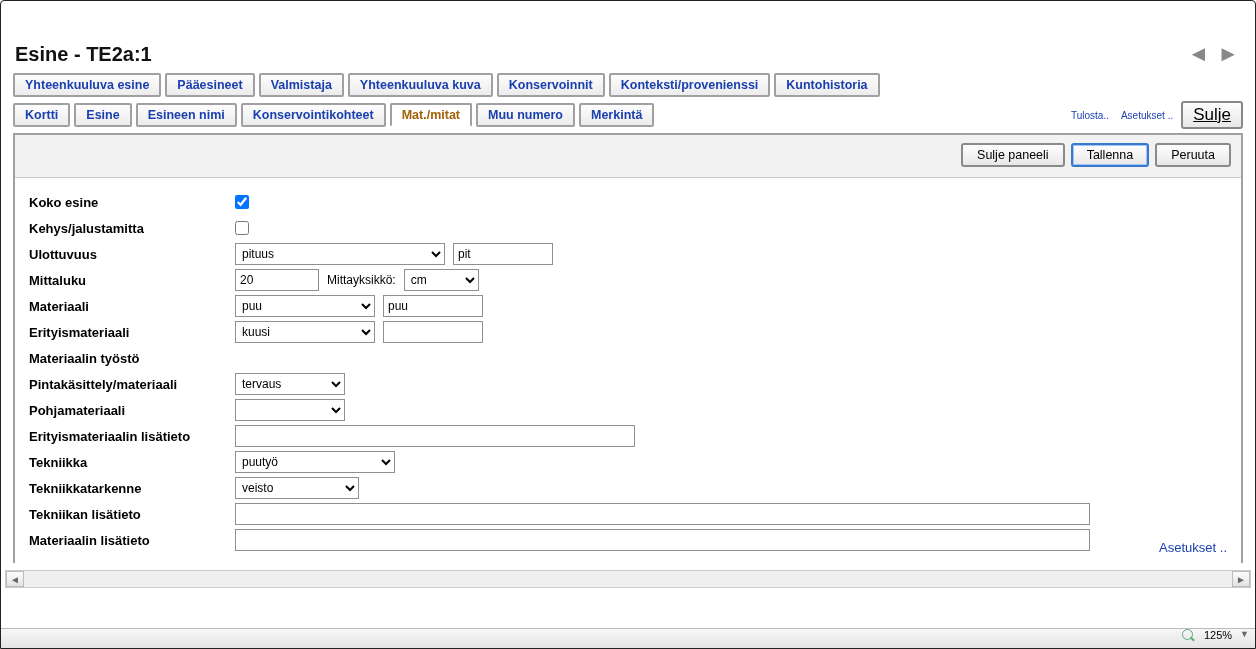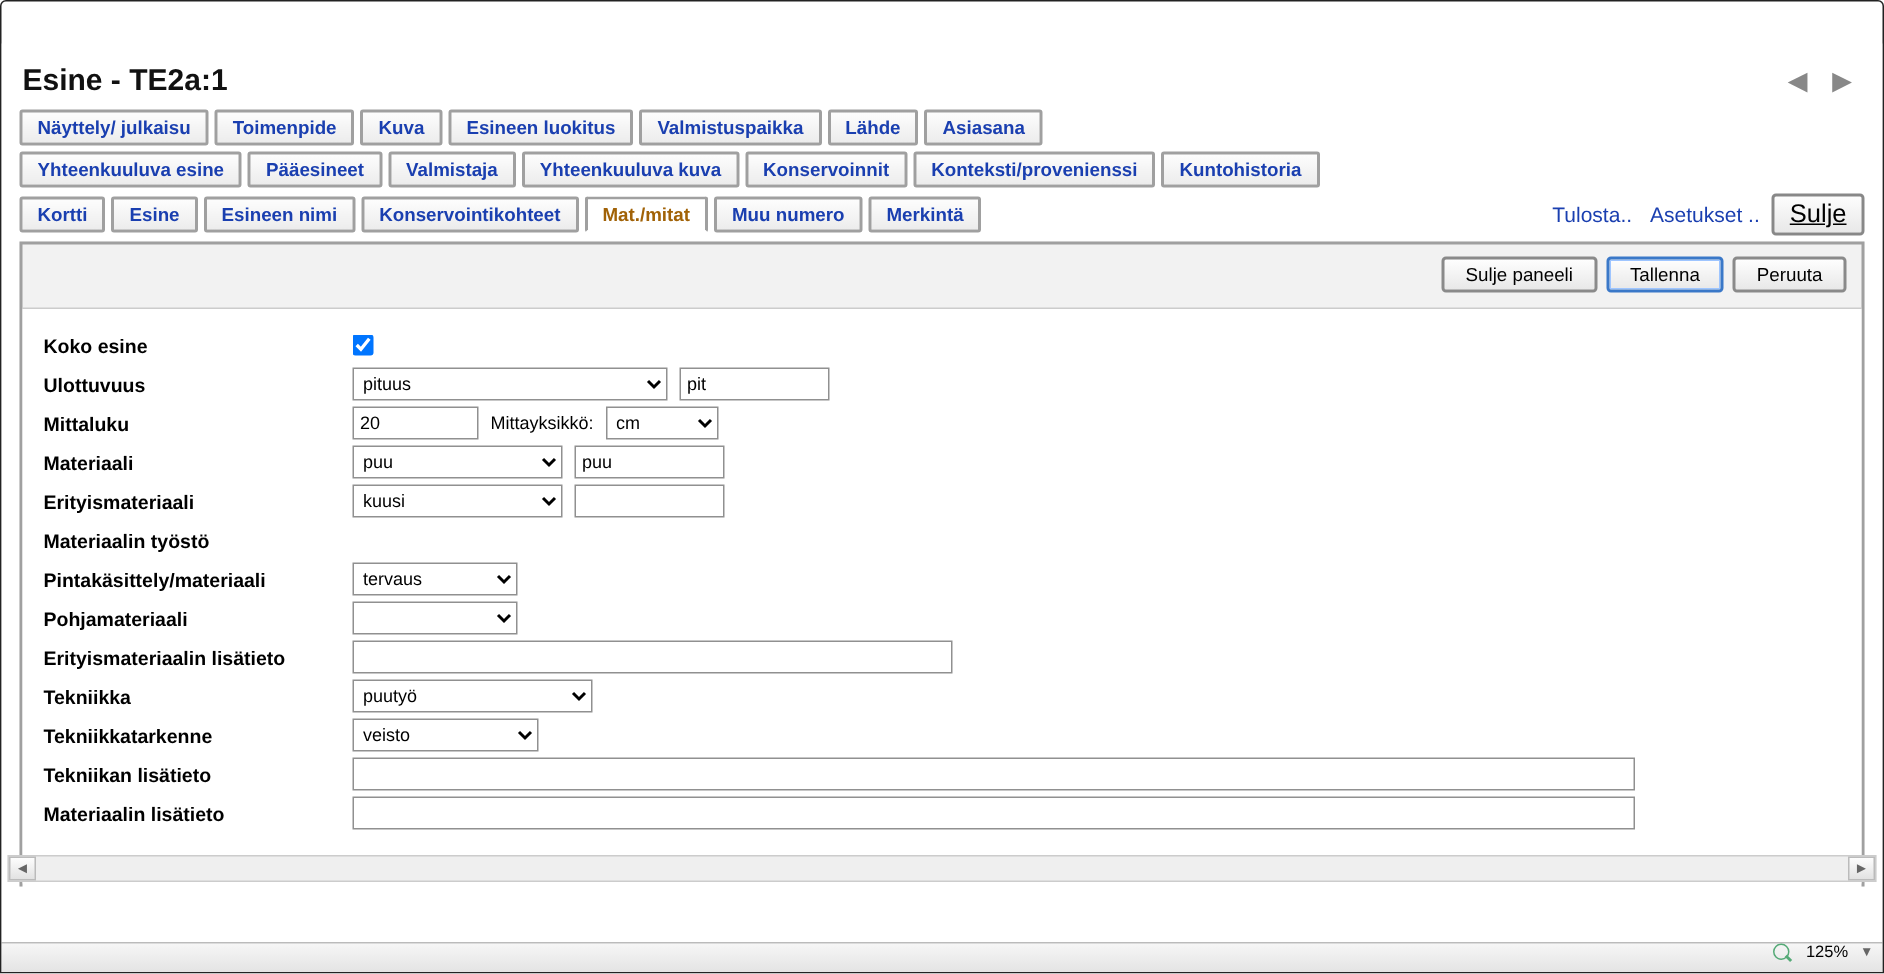--- a/index.html
+++ b/index.html
@@ -85,21 +85,21 @@
     padding: 3px 10px;
     cursor: pointer;
     border-radius:2px;
   }
   .tab.active {
     background:#fff;
     color:#a16207;
     border-bottom-color:#fff;
   }
   .tabrow .spacer { flex:1; }
-  .link { color:#1a3fb0; font-size:14px; cursor:pointer; padding:0 4px;}
+  .link { color:#1a3fb0; font-size:10px; cursor:pointer; padding:0 4px;}
   .btn-sm {
     border:2px solid #888; border-radius:3px;
     background:linear-gradient(#fdfdfd,#e8e8e8);
     padding:2px 10px; font-size:17px; cursor:pointer;text-decoration:underline;
   }
 
   
   .panel-wrap {
     margin: 4px 12px 0 12px;
     border: 2px solid #a0a0a0;
@@ -212,29 +212,20 @@
 
   <div class="client">
 
     <div class="page-header">
       <h1>Esine  - TE2a:1</h1>
       <span class="navarrow">◄</span>
       <span class="navarrow">►</span>
     </div>
 
     <div class="tabrows">
-      <div class="tabrow">
-        <div class="tab">Näyttely/ julkaisu</div>
-        <div class="tab">Toimenpide</div>
-        <div class="tab">Kuva</div>
-        <div class="tab">Esineen luokitus</div>
-        <div class="tab">Valmistuspaikka</div>
-        <div class="tab">Lähde</div>
-        <div class="tab">Asiasana</div>
-      </div>
       <div class="tabrow">
         <div class="tab">Yhteenkuuluva esine</div>
         <div class="tab">Pääesineet</div>
         <div class="tab">Valmistaja</div>
         <div class="tab">Yhteenkuuluva kuva</div>
         <div class="tab">Konservoinnit</div>
         <div class="tab">Konteksti/provenienssi</div>
         <div class="tab">Kuntohistoria</div>
       </div>
       <div class="tabrow">
@@ -261,20 +252,26 @@
 
       <div class="form">
 
         <div class="frow">
           <div class="flabel">Koko esine</div>
           <div class="fctrl">
               <input type="checkbox" checked="" style="">
             </div>
         </div>
 
+        <div class="frow">
+          <div class="flabel">Kehys/jalustamitta</div>
+          <div class="fctrl">
+              <input type="checkbox" style="">
+            </div>
+        </div>
 
         <div class="frow">
           <div class="flabel">Ulottuvuus</div>
           <div class="fctrl">
             <select class="sel-xl">
               <option>pituus</option>
             </select>
             <input type="text" class="txt-sm" value="pit" style="">
           </div>
         </div>

